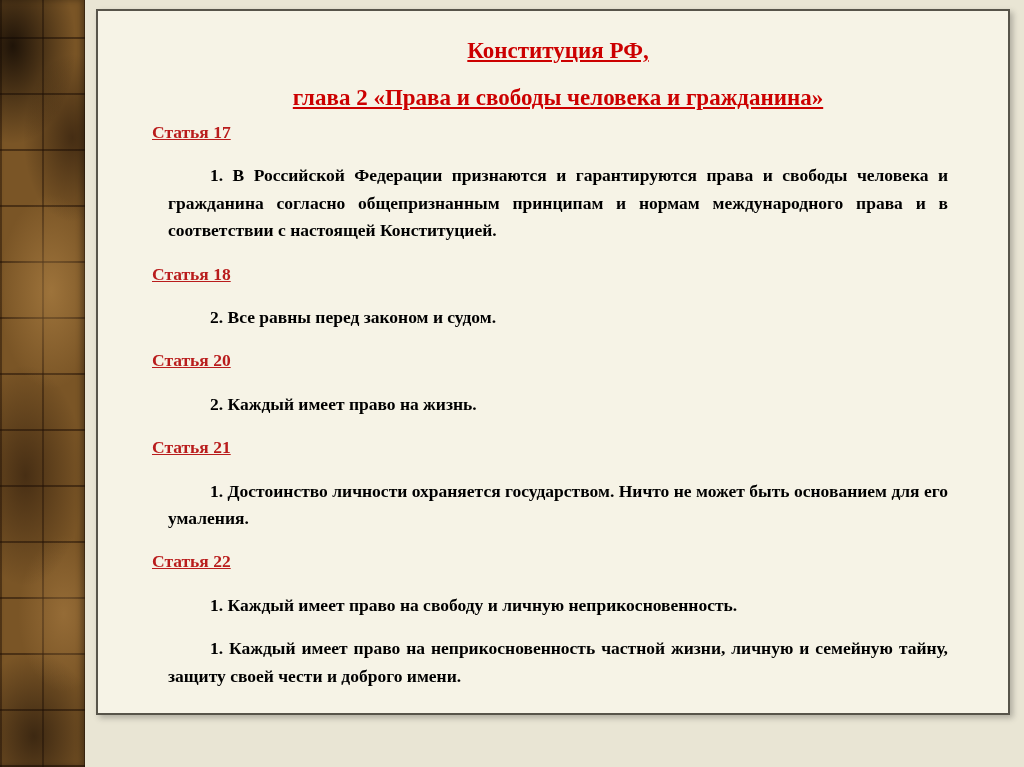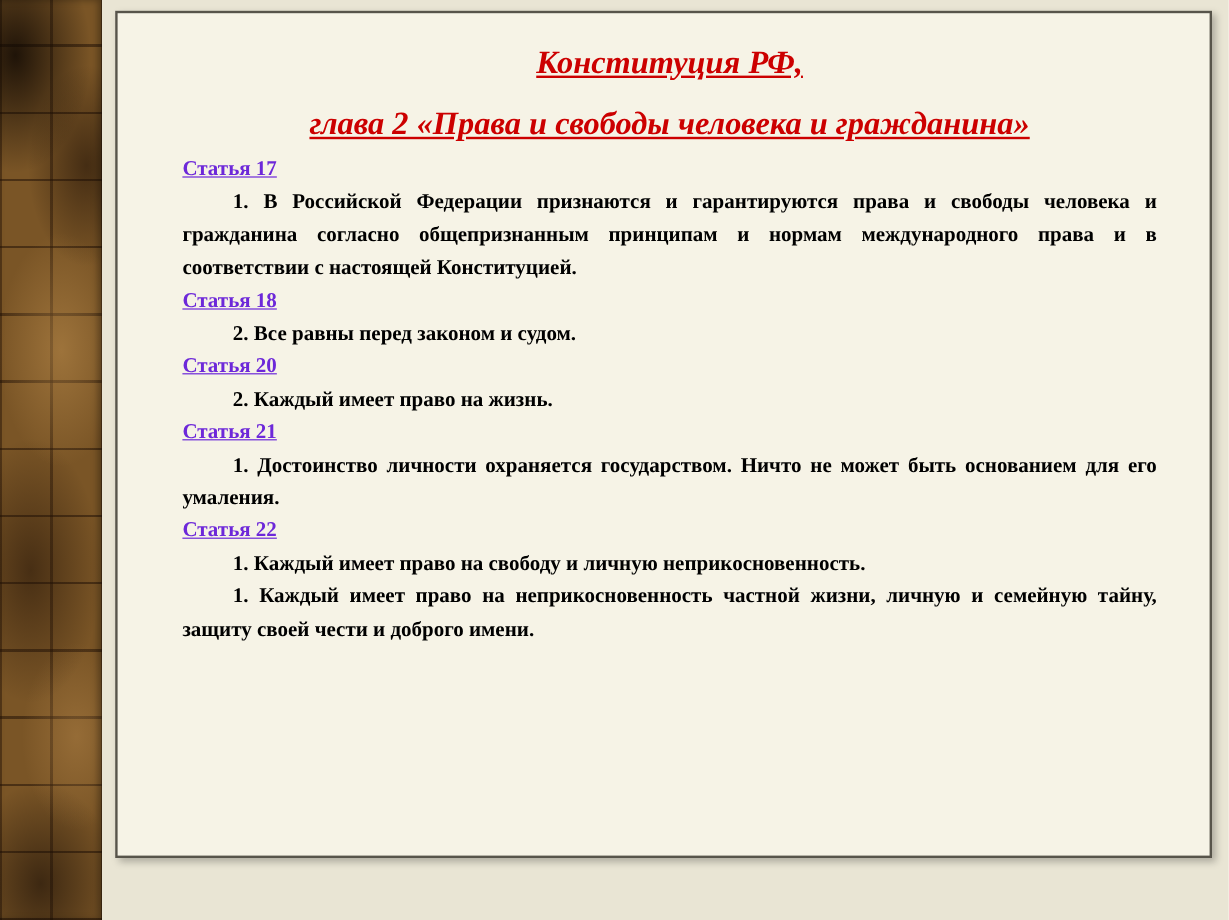--- a/index.html
+++ b/index.html
@@ -44,42 +44,41 @@
     box-sizing: border-box;
     padding: 28px 44px 0 54px;
   }
   .title-block {
     text-align: center;
     margin-bottom: 10px;
   }
   .title-line {
     color: #cc0000;
     font-weight: bold;
-    font-size: 27px;
+    font-size: 23px;
     line-height: 1.0;
     text-decoration: underline;
     margin-bottom: 24px;
-    font-style: italic;
   }
   .title-line.second {
     margin-bottom: 8px;
   }
   .articles {
     font-size: 17.5px;
     font-weight: bold;
     color: #000000;
     line-height: 27.4px;
   }
   .article-heading {
-    color: #6d28d9;
+    color: #b91c1c;
     text-decoration: underline;
     cursor: pointer;
   }
   .article-text {
-    margin: 0;
+    margin: 16px;
     text-align: justify;
     text-indent: 42px;
   }
 </style>
 </head>
 <body>
 
 <div class="slide">
 
   <div class="side-strip"></div>

